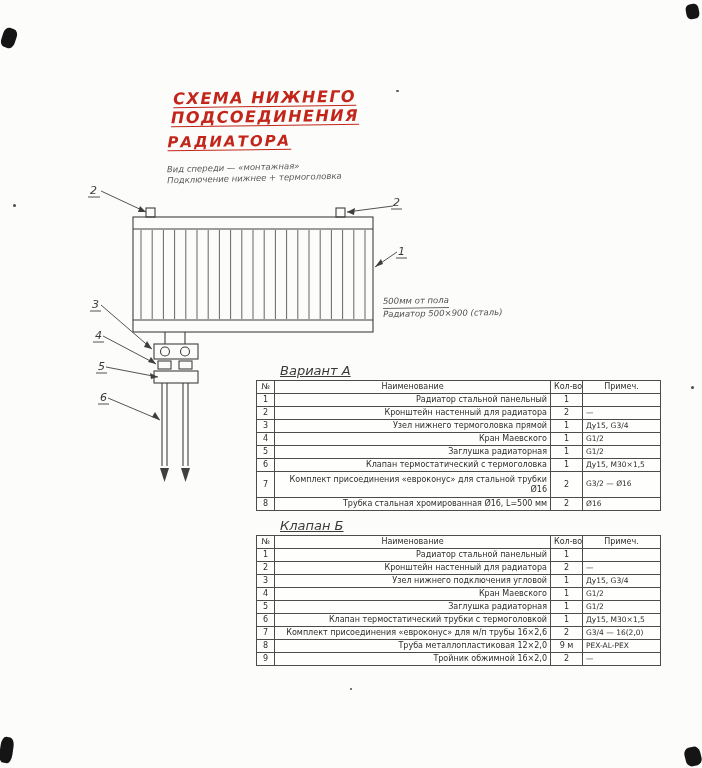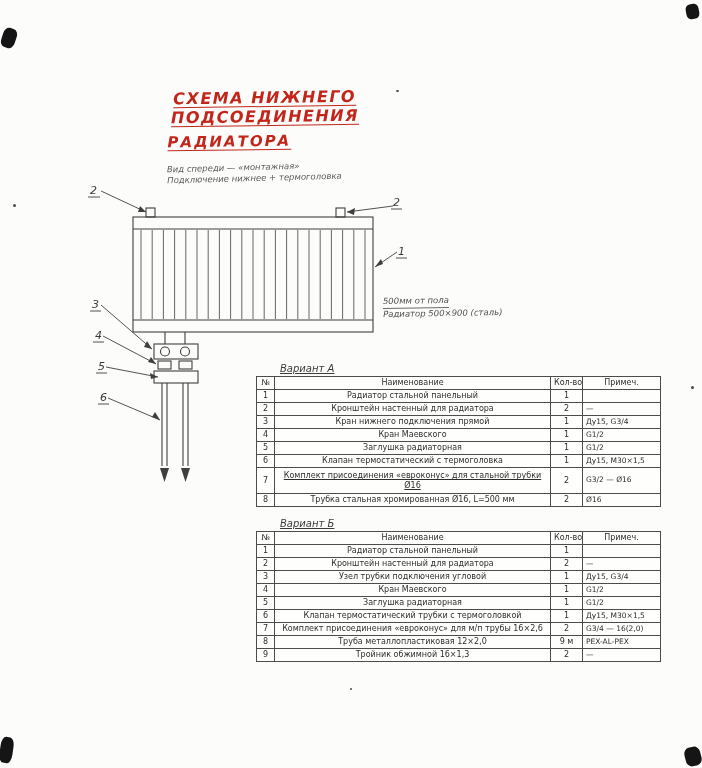--- a/index.html
+++ b/index.html
@@ -23,33 +23,33 @@
   .dim-note{position:absolute;left:383px;top:295px;font-size:8.5px;font-style:italic;
             color:#4f4f4f;transform:rotate(-1deg);line-height:1.35;white-space:nowrap;}
   .dim-note .u{border-bottom:1px solid #6a6a6a;padding-bottom:1px;display:inline-block;}
 
   svg.draw{position:absolute;left:0;top:0;}
 
   
   .spec{position:absolute;font-size:8px;color:#2d2d2d;}
   .spec-a{left:256px;top:363px;}
   .spec-b{left:256px;top:518px;}
-  .spec .spec-title{font-size:10px;font-style:italic;margin:0 0 2px 24px;
+  .spec .spec-title{font-size:13px;font-style:italic;margin:0 0 2px 24px;
                     text-decoration:underline;color:#3a3a3a;display:inline-block;}
   .spec table{border-collapse:collapse;table-layout:fixed;width:404px;background:rgba(255,255,255,0.6);}
   .spec th,.spec td{border:1px solid #4c4c4c;padding:1px 3px;font-weight:normal;
                     line-height:1.15;overflow:hidden;white-space:nowrap;}
   .spec tr{height:13px;}
   .spec tr.tall{height:26px;}
-  .spec tr.tall td.c-name{white-space:normal;text-decoration:underline;}
+  .spec tr.tall td.c-name{white-space:normal;}
   .spec th{text-align:center;}
   .spec td.c-num{text-align:center;}
   .spec td.c-qty{text-align:center;}
   .spec td.c-note{font-size:7.5px;}
-  .spec td.c-name{text-align:center;}
+  .spec td.c-name{text-align:right;}
 </style>
 </head>
 <body>
 
 <div class="page">
 
   <div class="blob" style="left:2px;top:28px;width:14px;height:20px;transform:rotate(18deg);"></div>
   <div class="blob" style="left:686px;top:4px;width:13px;height:15px;transform:rotate(-10deg);"></div>
   <div class="blob" style="left:0px;top:737px;width:13px;height:26px;transform:rotate(8deg);"></div>
   <div class="blob" style="left:685px;top:747px;width:16px;height:19px;transform:rotate(-14deg);"></div>
@@ -189,21 +189,21 @@
         <td class="c-note"></td>
       </tr>
       <tr>
         <td class="c-num">2</td>
         <td class="c-name">Кронштейн настенный для радиатора</td>
         <td class="c-qty">2</td>
         <td class="c-note">—</td>
       </tr>
       <tr>
         <td class="c-num">3</td>
-        <td class="c-name">Кран нижнего подключения прямой</td>
+        <td class="c-name">Узел нижнего термоголовка прямой</td>
         <td class="c-qty">1</td>
         <td class="c-note">Ду15, G3/4</td>
       </tr>
       <tr>
         <td class="c-num">4</td>
         <td class="c-name">Кран Маевского</td>
         <td class="c-qty">1</td>
         <td class="c-note">G1/2</td>
       </tr>
       <tr>
@@ -228,21 +228,21 @@
         <td class="c-num">8</td>
         <td class="c-name">Трубка стальная хромированная Ø16, L=500 мм</td>
         <td class="c-qty">2</td>
         <td class="c-note">Ø16</td>
       </tr>
     </tbody>
       </table>
   </div>
 
   <div class="spec spec-b">
-    <span class="spec-title">Вариант Б</span>
+    <span class="spec-title">Клапан Б</span>
     <table>
       <colgroup>
           <col style="width:18px">
           <col style="width:276px">
           <col style="width:32px">
           <col style="width:78px">
         </colgroup>
       <tbody>
           <tr>
         <th>№</th>
@@ -257,21 +257,21 @@
         <td class="c-note"></td>
       </tr>
       <tr>
         <td class="c-num">2</td>
         <td class="c-name">Кронштейн настенный для радиатора</td>
         <td class="c-qty">2</td>
         <td class="c-note">—</td>
       </tr>
       <tr>
         <td class="c-num">3</td>
-        <td class="c-name">Узел трубки подключения угловой</td>
+        <td class="c-name">Узел нижнего подключения угловой</td>
         <td class="c-qty">1</td>
         <td class="c-note">Ду15, G3/4</td>
       </tr>
       <tr>
         <td class="c-num">4</td>
         <td class="c-name">Кран Маевского</td>
         <td class="c-qty">1</td>
         <td class="c-note">G1/2</td>
       </tr>
       <tr>
@@ -293,21 +293,21 @@
         <td class="c-note">G3/4 — 16(2,0)</td>
       </tr>
       <tr>
         <td class="c-num">8</td>
         <td class="c-name">Труба металлопластиковая 12×2,0</td>
         <td class="c-qty">9 м</td>
         <td class="c-note">PEX-AL-PEX</td>
       </tr>
       <tr>
         <td class="c-num">9</td>
-        <td class="c-name">Тройник обжимной 16×1,3</td>
+        <td class="c-name">Тройник обжимной 16×2,0</td>
         <td class="c-qty">2</td>
         <td class="c-note">—</td>
       </tr>
     </tbody>
       </table>
   </div>
 
 </div>
 
 </body></html>

